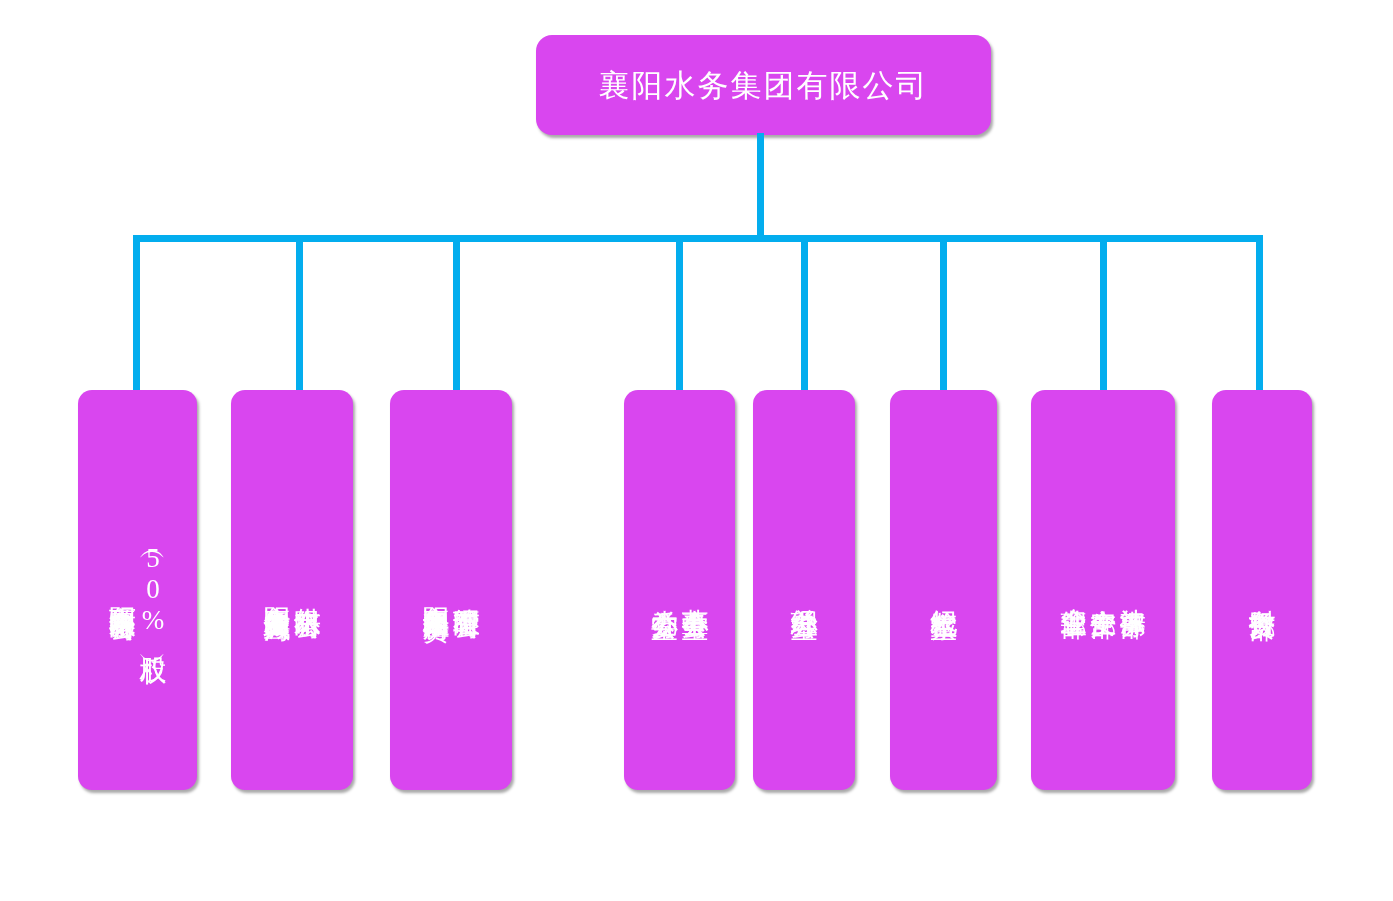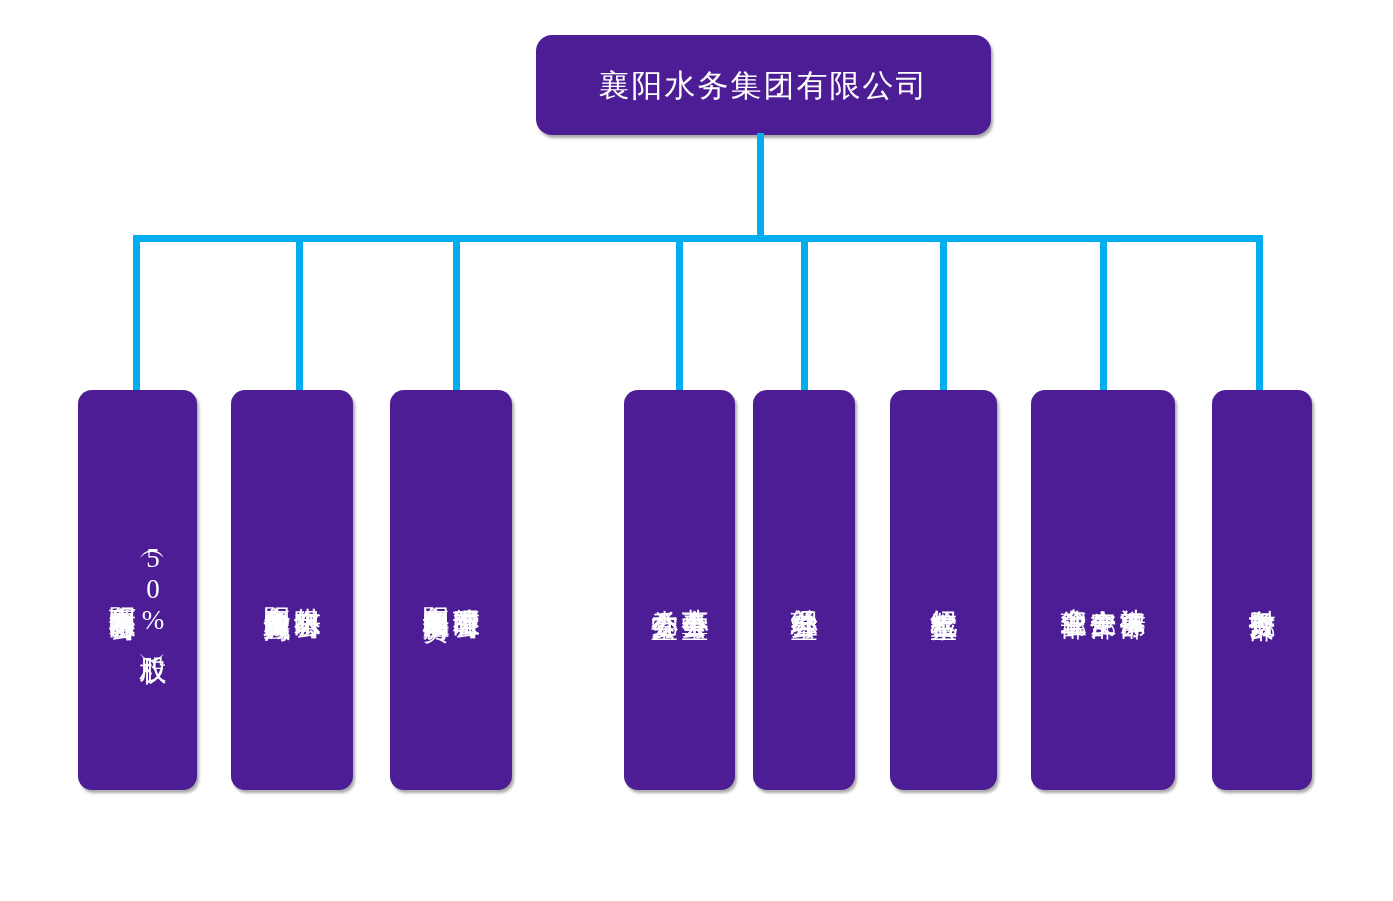--- a/index.html
+++ b/index.html
@@ -24,21 +24,21 @@
   .conn {
     position: absolute;
     background: #03ADEE;
   }
   .conn-h { height: 7px; }
   .conn-v { width: 7px; }
 
   
   .node {
     position: absolute;
-    background: #4c1d95;
+    background: #d946ef;
     border-radius: 14px;
     box-shadow: 2px 3px 3px rgba(0,0,0,0.34);
     box-sizing: border-box;
     display: flex;
     flex-direction: row-reverse;
     align-items: center;
     justify-content: center;
   }
 
   .node.root {

